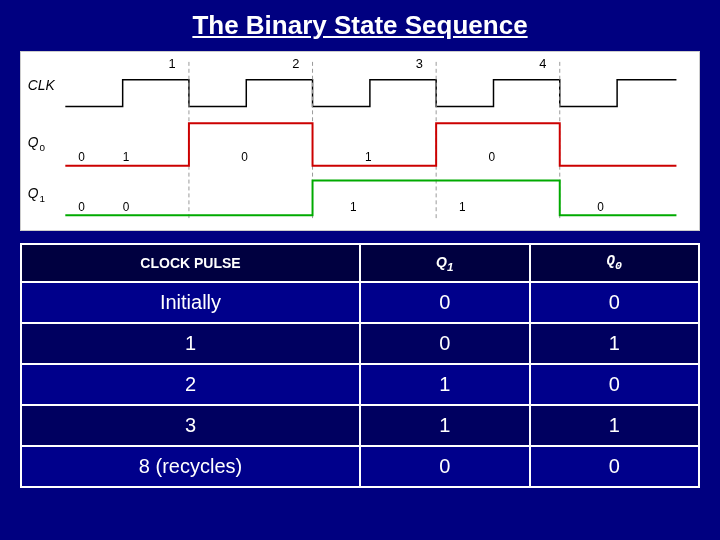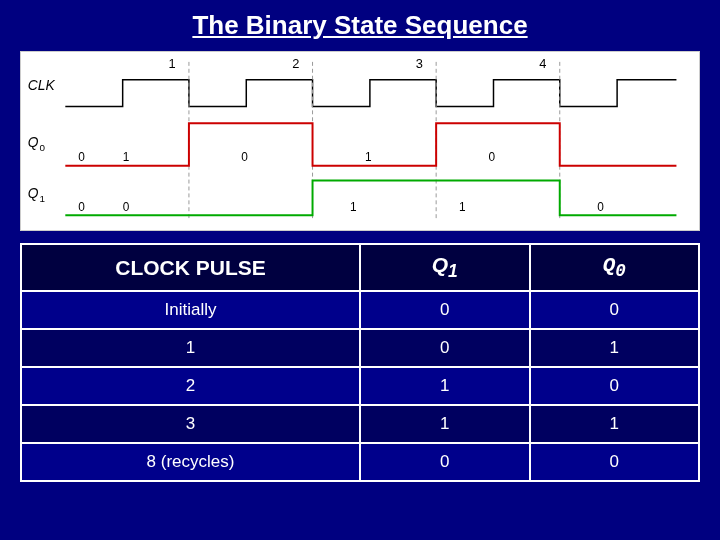--- a/index.html
+++ b/index.html
@@ -55,38 +55,38 @@
     .state-table {
       width: 680px;
       border-collapse: collapse;
       border: 2px solid white;
     }
 
     .state-table th, .state-table td {
       border: 2px solid white;
       text-align: center;
       color: white;
-      font-size: 17px;
+      font-size: 20px;
       padding: 8px 10px;
     }
 
     .state-table thead tr {
       background: #000040;
     }
 
     .state-table tbody tr:nth-child(odd) {
       background: #00008B;
     }
     .state-table tbody tr:nth-child(even) {
       background: #000060;
     }
 
     .state-table thead th {
       font-weight: bold;
-      font-size: 21px;
+      font-size: 14px;
     }
 
     .q-header {
       font-style: italic;
     }
 
     .col-clock { width: 50%; }
     .col-q1 { width: 25%; }
     .col-q0 { width: 25%; font-family: Liberation Mono, monospace; }
   </style>

